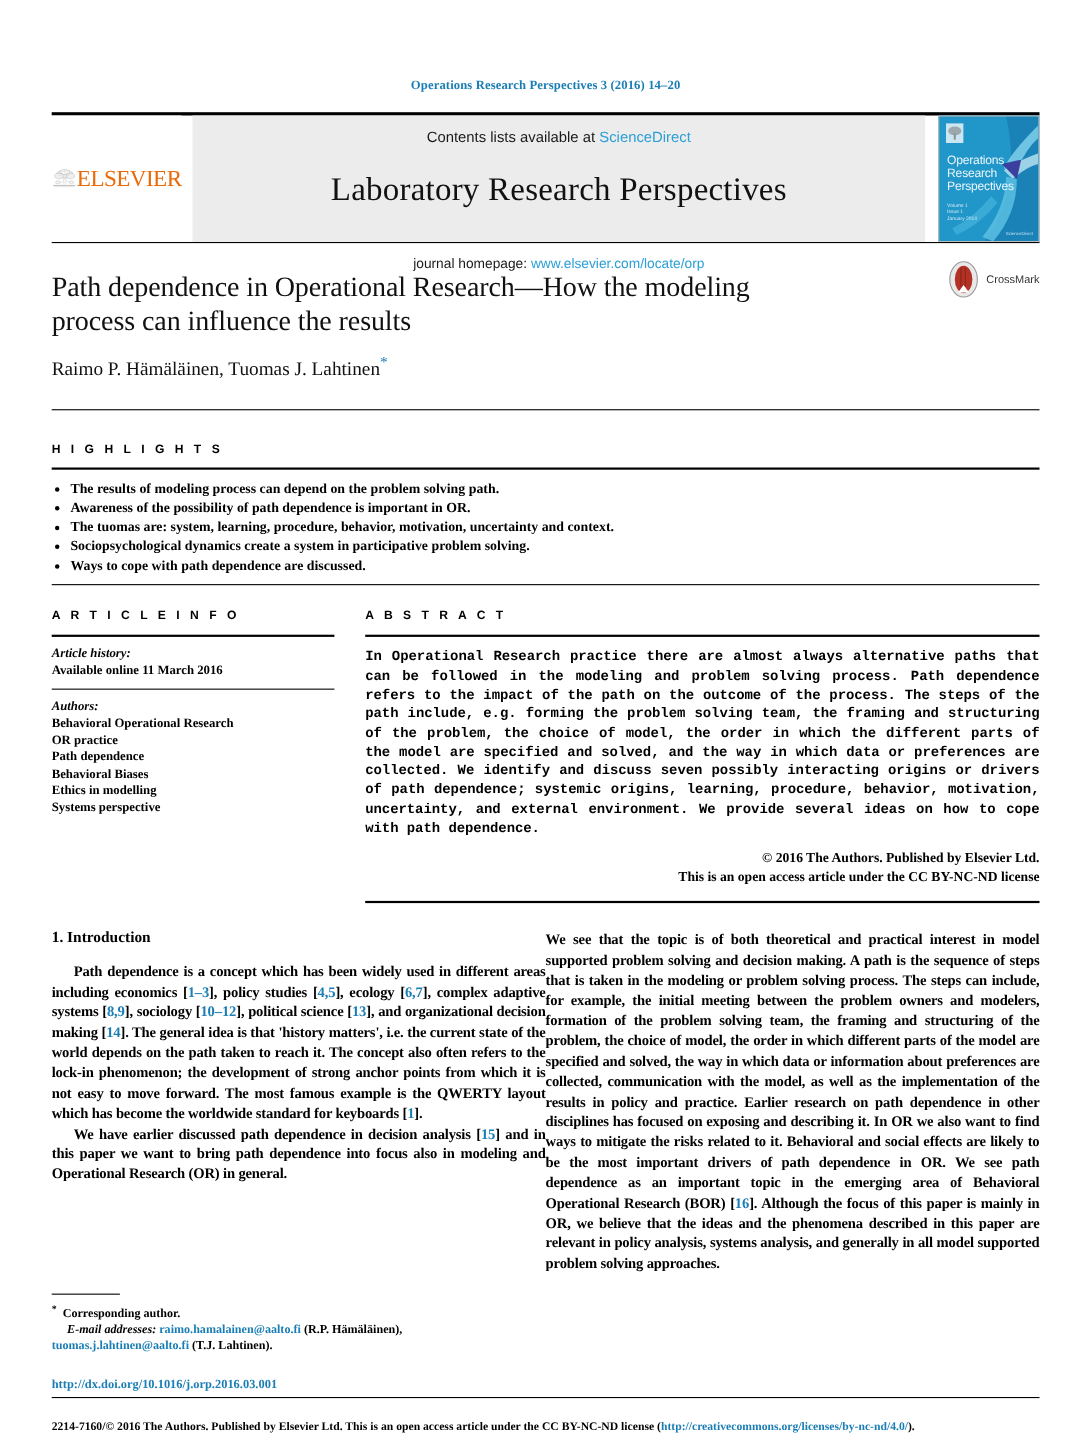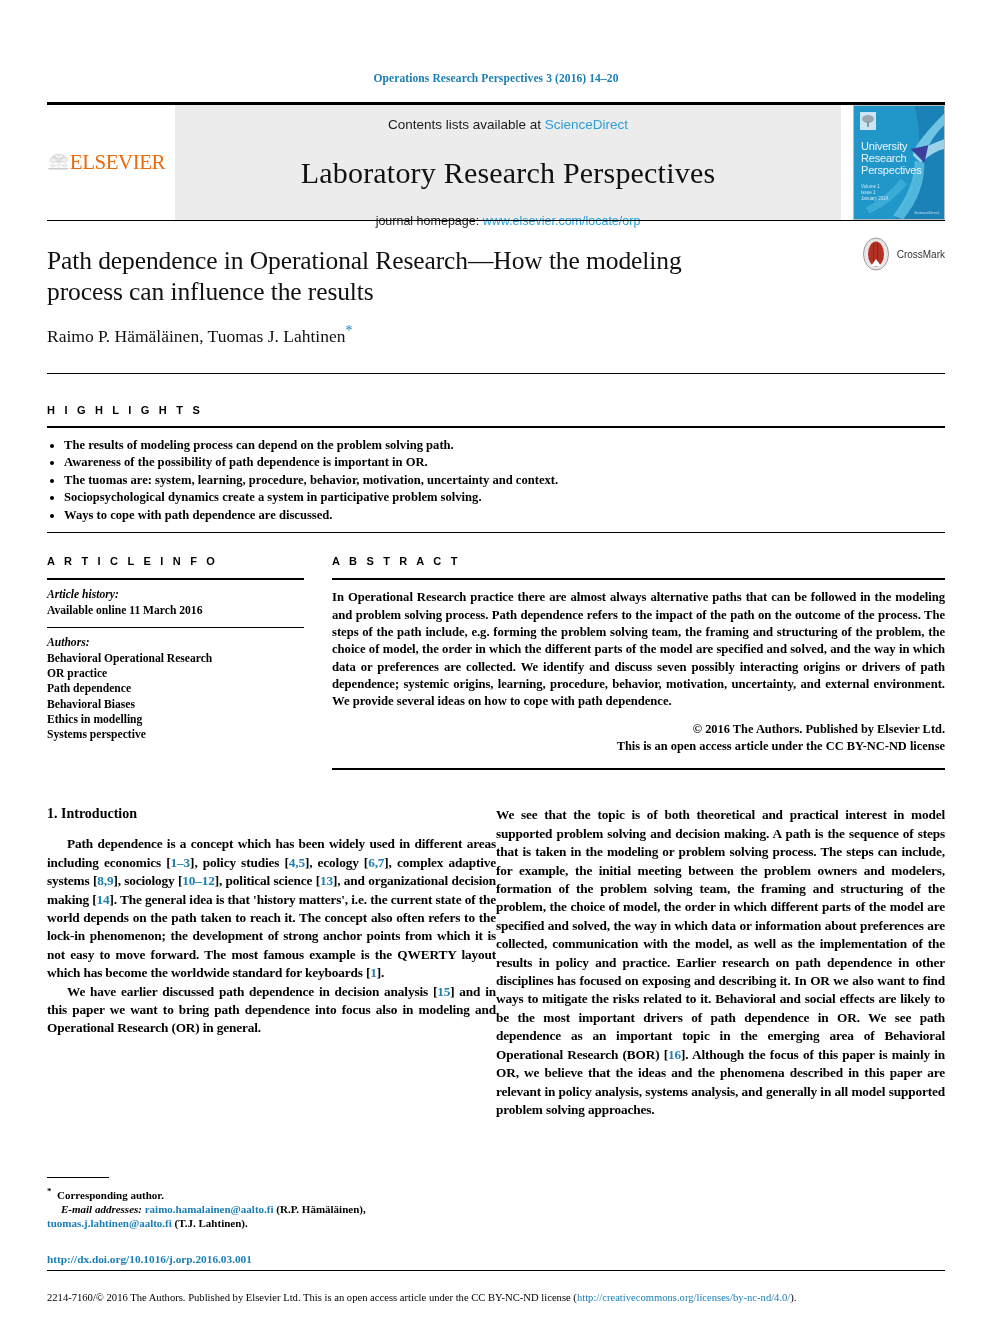--- a/index.html
+++ b/index.html
@@ -81,20 +81,21 @@
   .journal-title {
     font-family: "Liberation Serif", serif;
     font-size: 30px;
     color: #111;
     letter-spacing: 0.2px;
   }
   .homepage-line {
     font-family: "Liberation Sans", sans-serif;
     font-size: 12.5px;
     color: #1a1a1a;
+    margin-top: 19px;
   }
   .homepage-line .url { color: #2b9fd6; }
   .cover-thumb {
     flex: 0 0 92px;
     width: 92px;
     margin-left: 12px;
     border: 1px solid #bbb;
     background: #1c8fc4;
     position: relative;
     overflow: hidden;
@@ -228,34 +229,35 @@
   .ai-group .lbl { font-style: italic; }
   .kw-list { padding-top: 7px; font-size: 11.6px; line-height: 15.3px; font-weight: bold; }
   .kw-list .lbl { font-style: italic; display:block; }
   .abstract-body {
     padding-top: 9px;
     font-size: 12.7px;
     line-height: 17.3px;
     text-align: justify;
     font-weight: bold;
     letter-spacing: -0.05px;
+    font-family: Liberation Mono, monospace;
   }
   .copyright {
     text-align: right;
     font-size: 12.4px;
     line-height: 17px;
     font-weight: bold;
     padding-top: 11px;
   }
   .copyright a, .link { color: #1a7eb5; text-decoration: none; }
   .abs-bottom-rule { border-top: 2px solid #000; margin-top: 13px; }
 
   
   .body-cols {
-    margin: 36px 47px 0 47px;
+    margin: 24px 47px 0 47px;
     display: flex;
   }
   .bcol { flex: 1 1 0; min-width:0; }
   .h2 {
     font-family: "Liberation Serif", serif;
     font-weight: bold;
     font-size: 14px;
     margin: 0 0 13px 0;
   }
   .para {
@@ -298,21 +300,21 @@
     bottom: 52px;
     border-top: 1px solid #000;
   }
   .footer-text {
     position: absolute;
     left: 47px;
     right: 47px;
     bottom: 18px;
     font-size: 10.6px;
     line-height: 14px;
-    font-weight: normal;
+    font-weight: bold;
   }
 </style>
 </head>
 <body>
 
 <div class="page">
 
   <div class="running-head">Operations Research Perspectives 3 (2016) 14–20</div>
 
   <div class="masthead">
@@ -361,21 +363,21 @@
         <path d="M40 112 Q62 84 62 56 L72 58 Q72 90 50 116 Z" fill="#5fc3e4" opacity=".8"></path>
         <path d="M58 44 L76 40 L72 58 Z" fill="#3b3f9e"></path>
         <path d="M12 104 Q34 92 48 74 L54 80 Q38 100 16 110 Z" fill="#4fbde0" opacity=".55"></path>
       </svg>
       <svg class="cover-elsevier" viewBox="0 0 16 18">
         <rect width="16" height="18" fill="#ffffff" opacity=".85"></rect>
         <ellipse cx="8" cy="7" rx="6" ry="4" fill="#aaa"></ellipse>
         <rect x="7" y="9" width="2" height="6" fill="#999"></rect>
       </svg>
       <div class="cover-text">
-        <div>University</div>
+        <div>Operations</div>
         <div>Research</div>
         <div>Perspectives</div>
       </div>
       <div class="cover-vol">
         <div>Volume 1</div>
         <div>Issue 1</div>
         <div>January 2014</div>
       </div>
       <div class="cover-bottom">ScienceDirect</div>
     </div>

